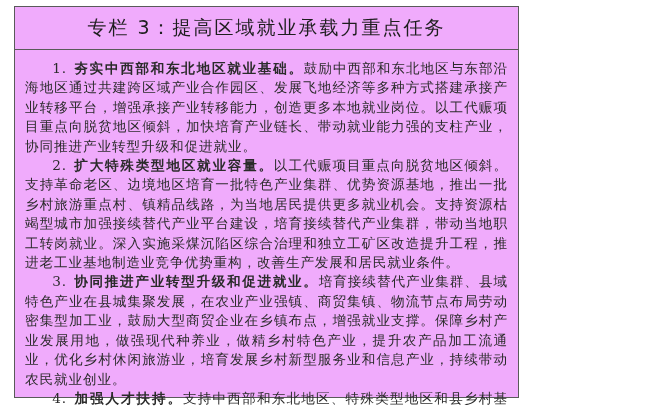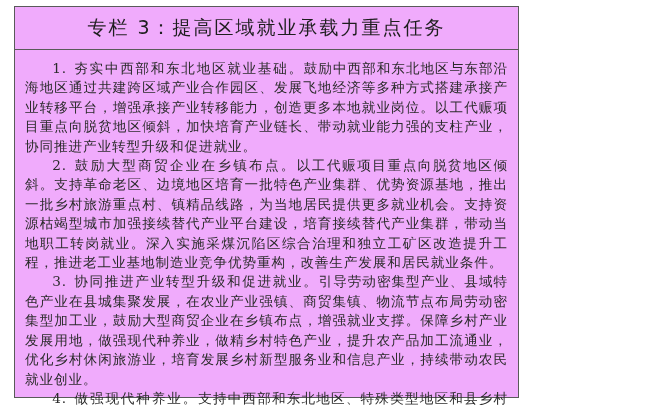--- a/index.html
+++ b/index.html
@@ -48,28 +48,29 @@
     text-indent: 2em;
     margin: 0;
     letter-spacing: 0.9px;
     color: #2b2b2b;
   }
   .para .num {
     margin-right: 2px;
   }
   .para .lead {
     letter-spacing: 1.6px;
+    font-weight: bold;
   }
 </style>
 </head>
 <body>
 
 <div class="box">
   <div class="title-row">
     <div class="title">专栏 3：提高区域就业承载力重点任务</div>
   </div>
   <div class="body">
     <p class="para"><span class="num">1.</span> <span class="lead">夯实中西部和东北地区就业基础。</span><span>鼓励中西部和东北地区与东部沿海地区通过共建跨区域产业合作园区、发展飞地经济等多种方式搭建承接产业转移平台，增强承接产业转移能力，创造更多本地就业岗位。以工代赈项目重点向脱贫地区倾斜，加快培育产业链长、带动就业能力强的支柱产业，协同推进产业转型升级和促进就业。</span></p>
-    <p class="para"><span class="num">2.</span> <span class="lead">鼓励大型商贸企业在乡镇布点。</span><span>以工代赈项目重点向脱贫地区倾斜。支持革命老区、边境地区培育一批特色产业集群、优势资源基地，推出一批乡村旅游重点村、镇精品线路，为当地居民提供更多就业机会。支持资源枯竭型城市加强接续替代产业平台建设，培育接续替代产业集群，带动当地职工转岗就业。深入实施采煤沉陷区综合治理和独立工矿区改造提升工程，推进老工业基地制造业竞争优势重构，改善生产发展和居民就业条件。</span></p>
-    <p class="para"><span class="num">3.</span> <span class="lead">协同推进产业转型升级和促进就业。</span><span>引导劳动密集型产业、县域特色产业在县城集聚发展，在农业产业强镇、商贸集镇、物流节点布局劳动密集型加工业，鼓励大型商贸企业在乡镇布点，增强就业支撑。保障乡村产业发展用地，做强现代种养业，做精乡村特色产业，提升农产品加工流通业，优化乡村休闲旅游业，培育发展乡村新型服务业和信息产业，持续带动农民就业创业。</span></p>
-    <p class="para"><span class="num">4.</span> <span class="lead">做强现代种养业。</span><span>支持中西部和东北地区、特殊类型地区和县乡村基层积极吸引人才流入，加大力度推进职业技术教育和职业技能培训，为产业发展提供技术工人、管理人员和创业人才。</span></p>
+    <p class="para"><span class="num">2.</span> <span class="lead">扩大特殊类型地区就业容量。</span><span>以工代赈项目重点向脱贫地区倾斜。支持革命老区、边境地区培育一批特色产业集群、优势资源基地，推出一批乡村旅游重点村、镇精品线路，为当地居民提供更多就业机会。支持资源枯竭型城市加强接续替代产业平台建设，培育接续替代产业集群，带动当地职工转岗就业。深入实施采煤沉陷区综合治理和独立工矿区改造提升工程，推进老工业基地制造业竞争优势重构，改善生产发展和居民就业条件。</span></p>
+    <p class="para"><span class="num">3.</span> <span class="lead">协同推进产业转型升级和促进就业。</span><span>培育接续替代产业集群、县域特色产业在县城集聚发展，在农业产业强镇、商贸集镇、物流节点布局劳动密集型加工业，鼓励大型商贸企业在乡镇布点，增强就业支撑。保障乡村产业发展用地，做强现代种养业，做精乡村特色产业，提升农产品加工流通业，优化乡村休闲旅游业，培育发展乡村新型服务业和信息产业，持续带动农民就业创业。</span></p>
+    <p class="para"><span class="num">4.</span> <span class="lead">加强人才扶持。</span><span>支持中西部和东北地区、特殊类型地区和县乡村基层积极吸引人才流入，加大力度推进职业技术教育和职业技能培训，为产业发展提供技术工人、管理人员和创业人才。</span></p>
   </div>
 </div>
 
 </body></html>

